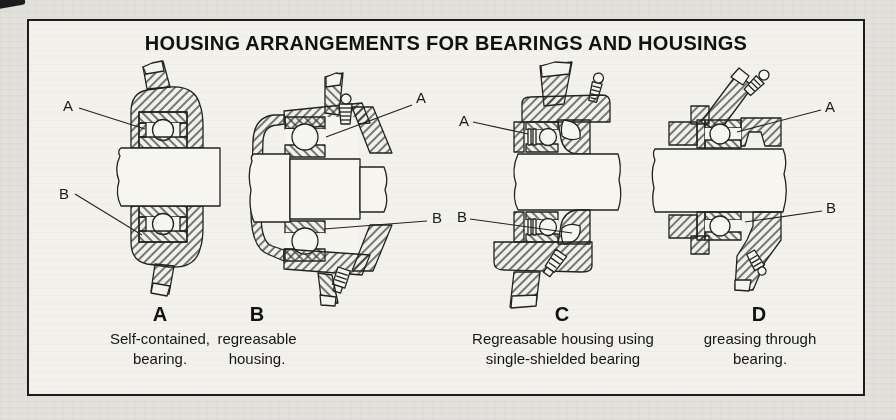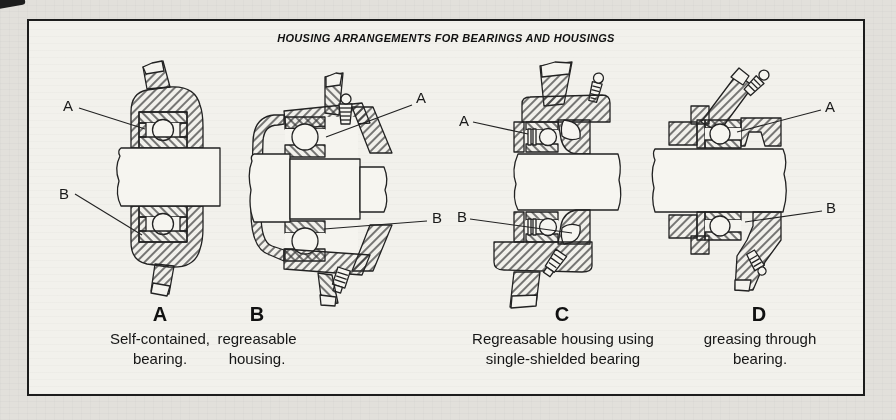--- a/index.html
+++ b/index.html
@@ -18,21 +18,21 @@
     background-image:
       repeating-linear-gradient(0deg, rgba(120,120,115,0.035) 0 1px, transparent 1px 7px);
     box-sizing:border-box;
   }
   .scan-mark{
     position:absolute;left:-5px;top:-3px;width:30px;height:10px;
     background:#1d1d1d;border-radius:3px;transform:rotate(-10deg);
   }
   .figure-title{
     position:absolute;left:0;top:11px;width:100%;text-align:center;
-    font-weight:bold;font-size:11px;letter-spacing:0.3px;color:#111;font-style:italic;
+    font-weight:bold;font-size:20px;letter-spacing:0.3px;color:#111;
   }
   .panel-letter{
     position:absolute;top:282px;width:34px;text-align:center;
     font-weight:bold;font-size:20px;color:#111;
   }
   .panel-caption{
     position:absolute;top:308px;text-align:center;
     font-size:15px;line-height:20px;color:#151515;
   }
   .panel-caption span{display:block;}

